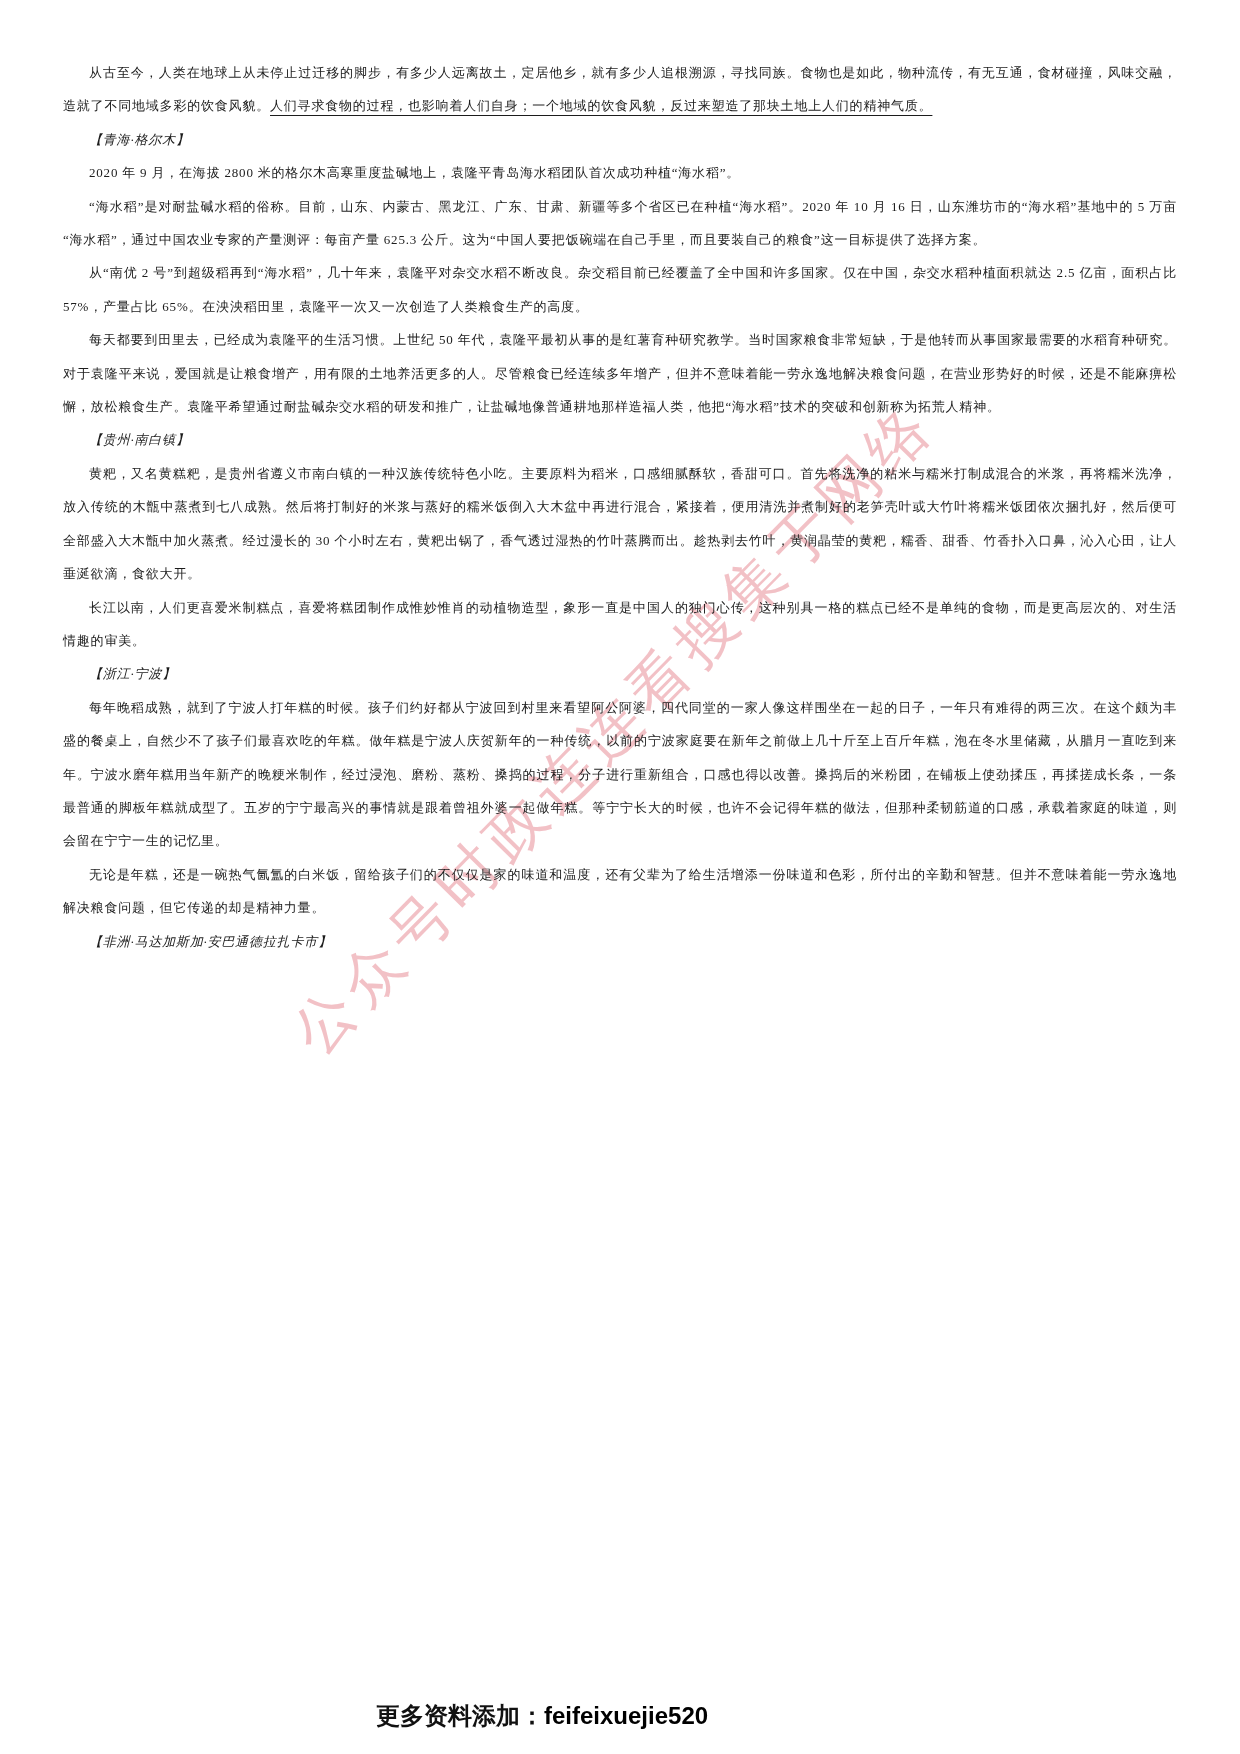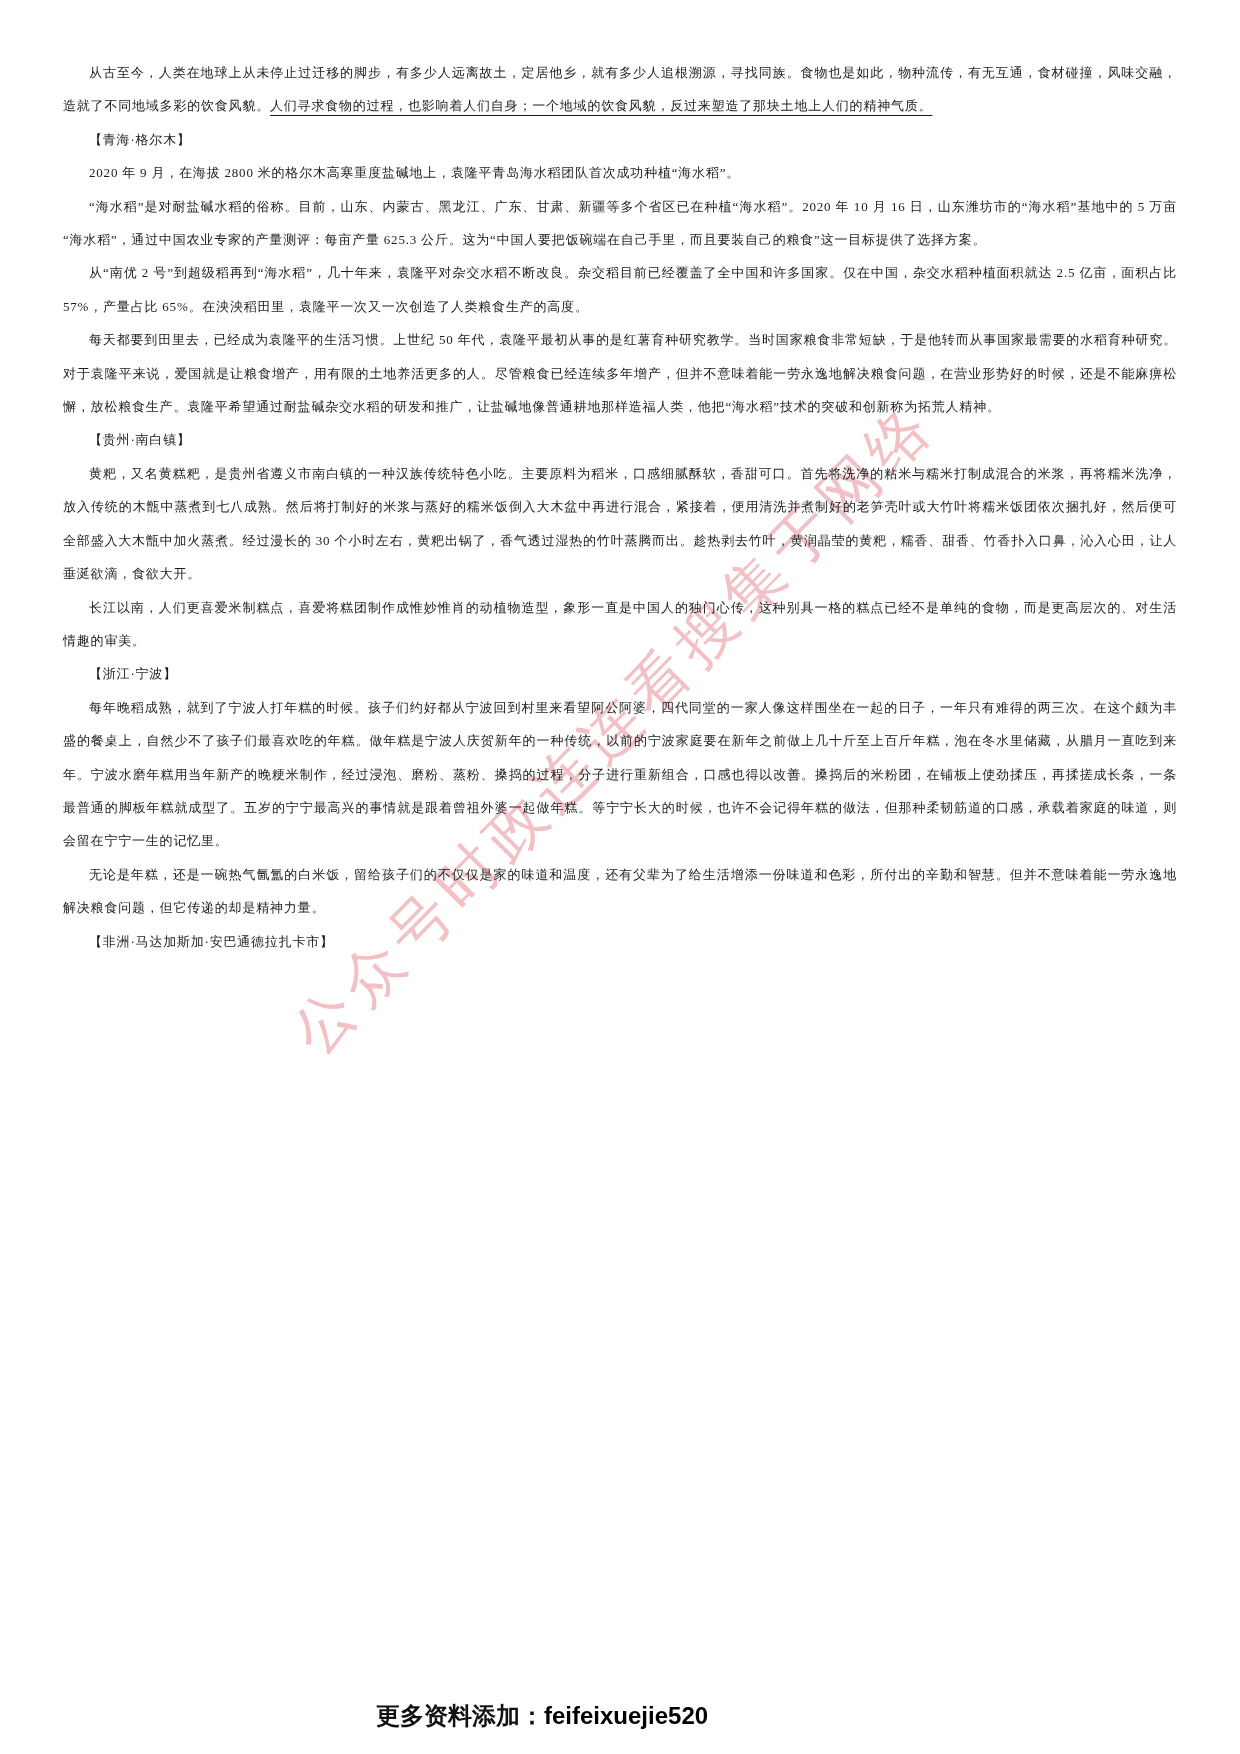--- a/index.html
+++ b/index.html
@@ -23,20 +23,21 @@
     margin:0;
     font-size:13px;
     line-height:33.4px;
     text-align:justify;
     text-indent:2em;
     letter-spacing:0.8px;
     font-weight:normal;
   }
   .heading{
     text-align:left;
+    font-style:italic;
   }
   .ul{
     text-decoration:underline;
     text-underline-offset:5px;
     text-decoration-thickness:1px;
   }
   .watermark{
     position:absolute;
     left:154px;
     top:688px;

